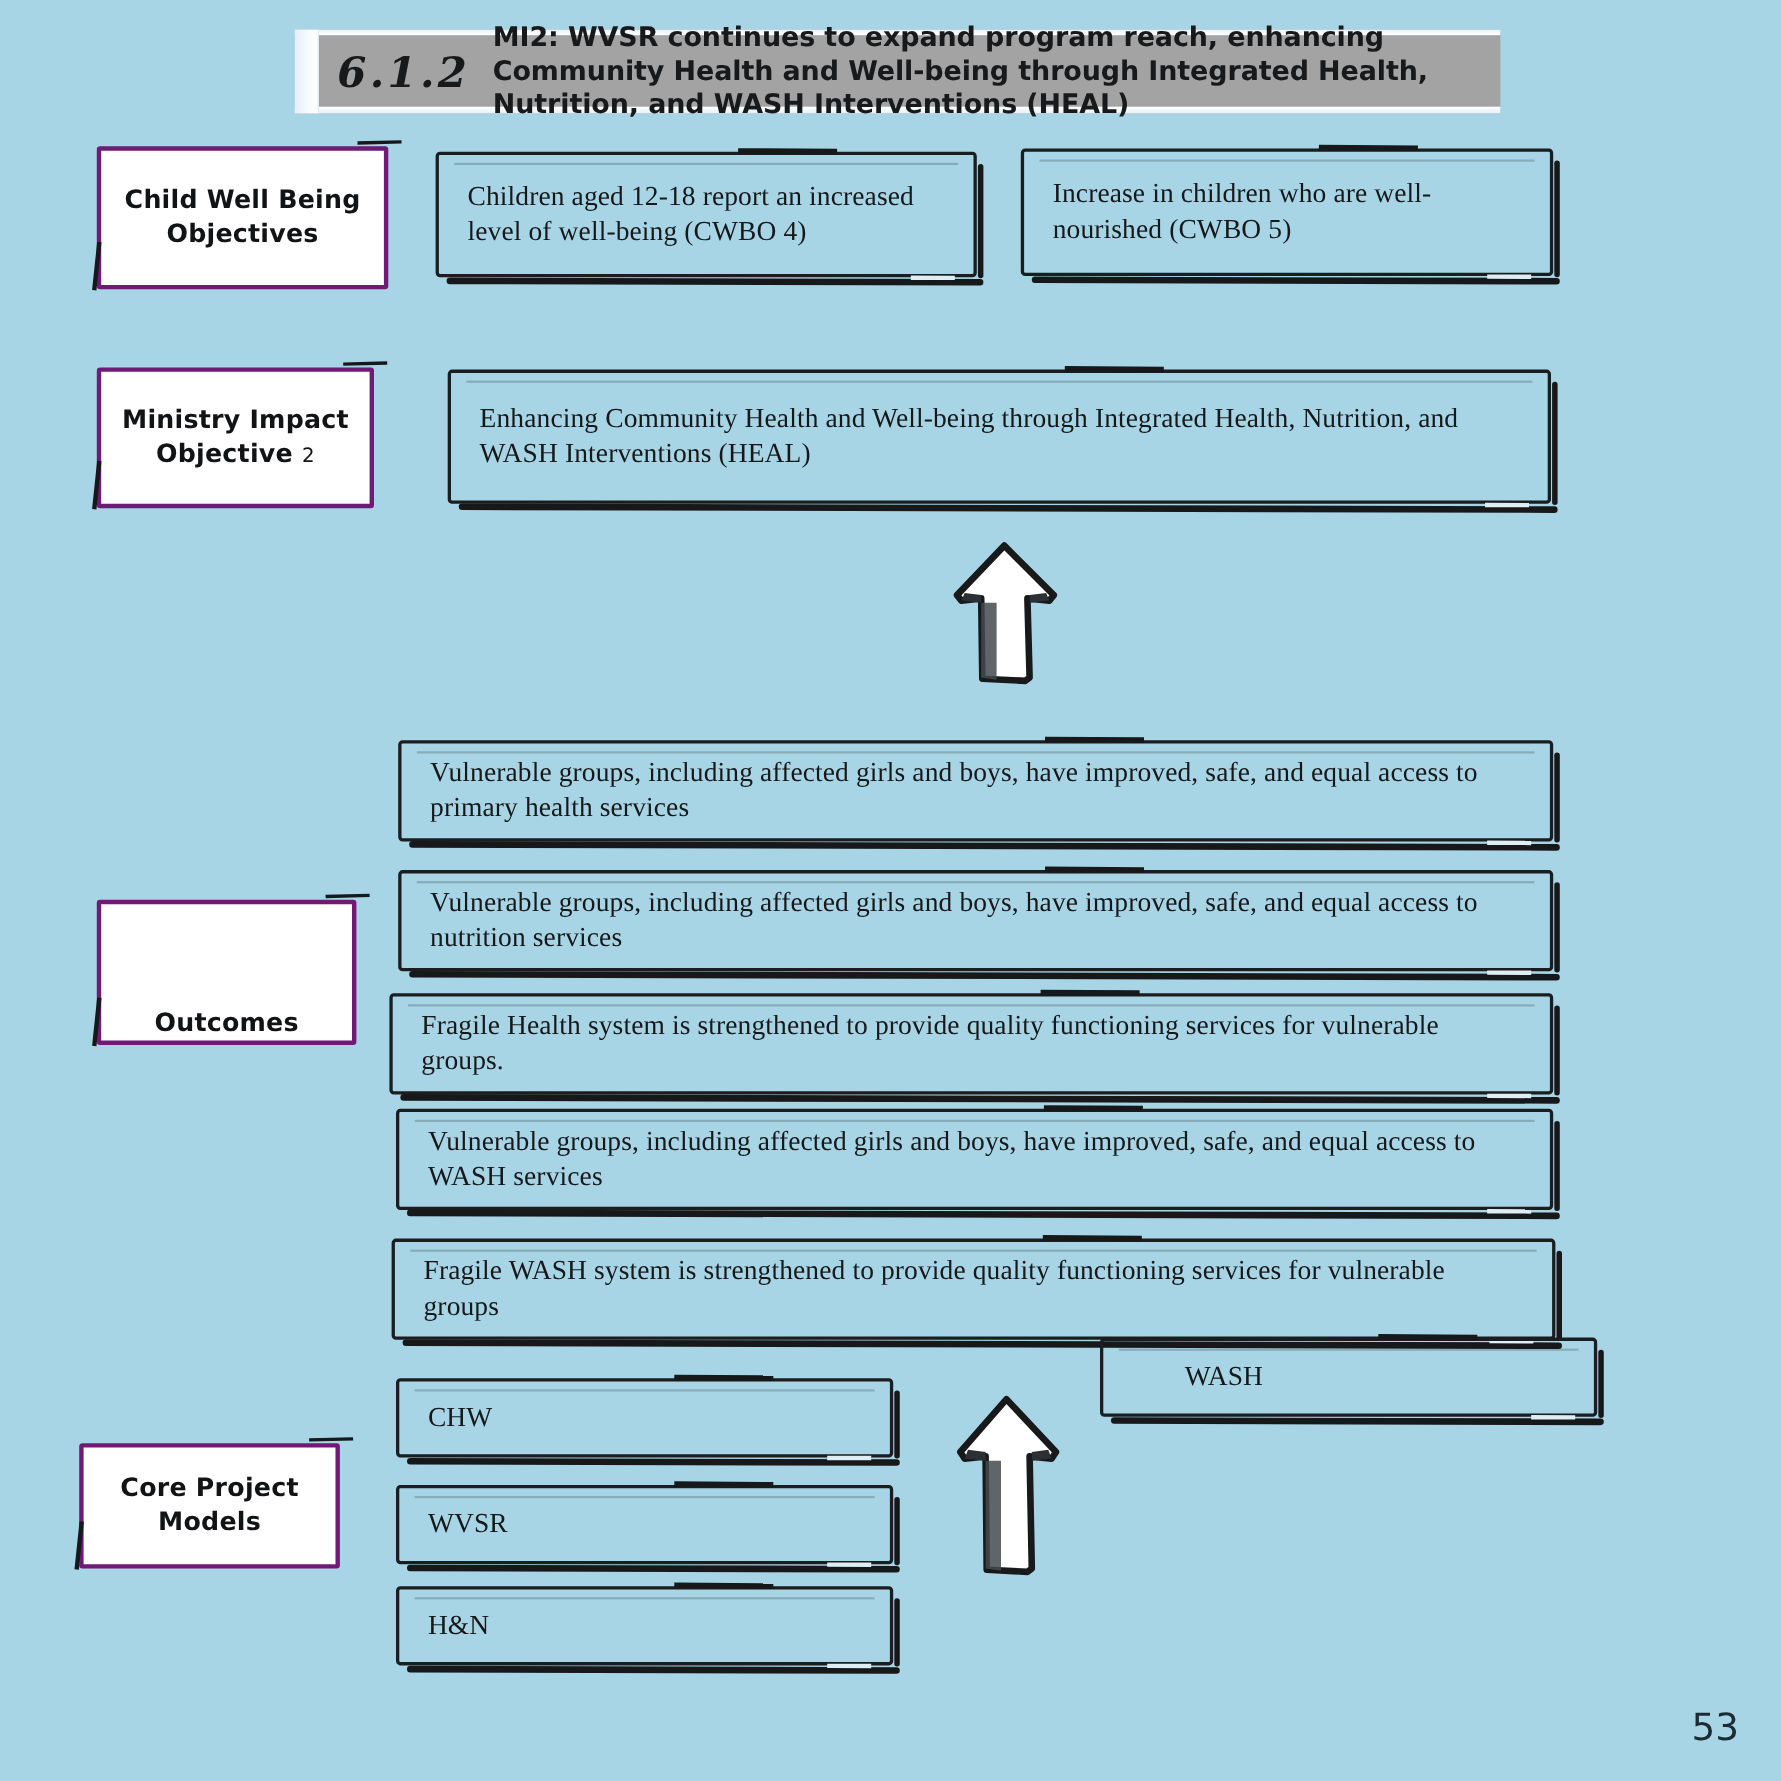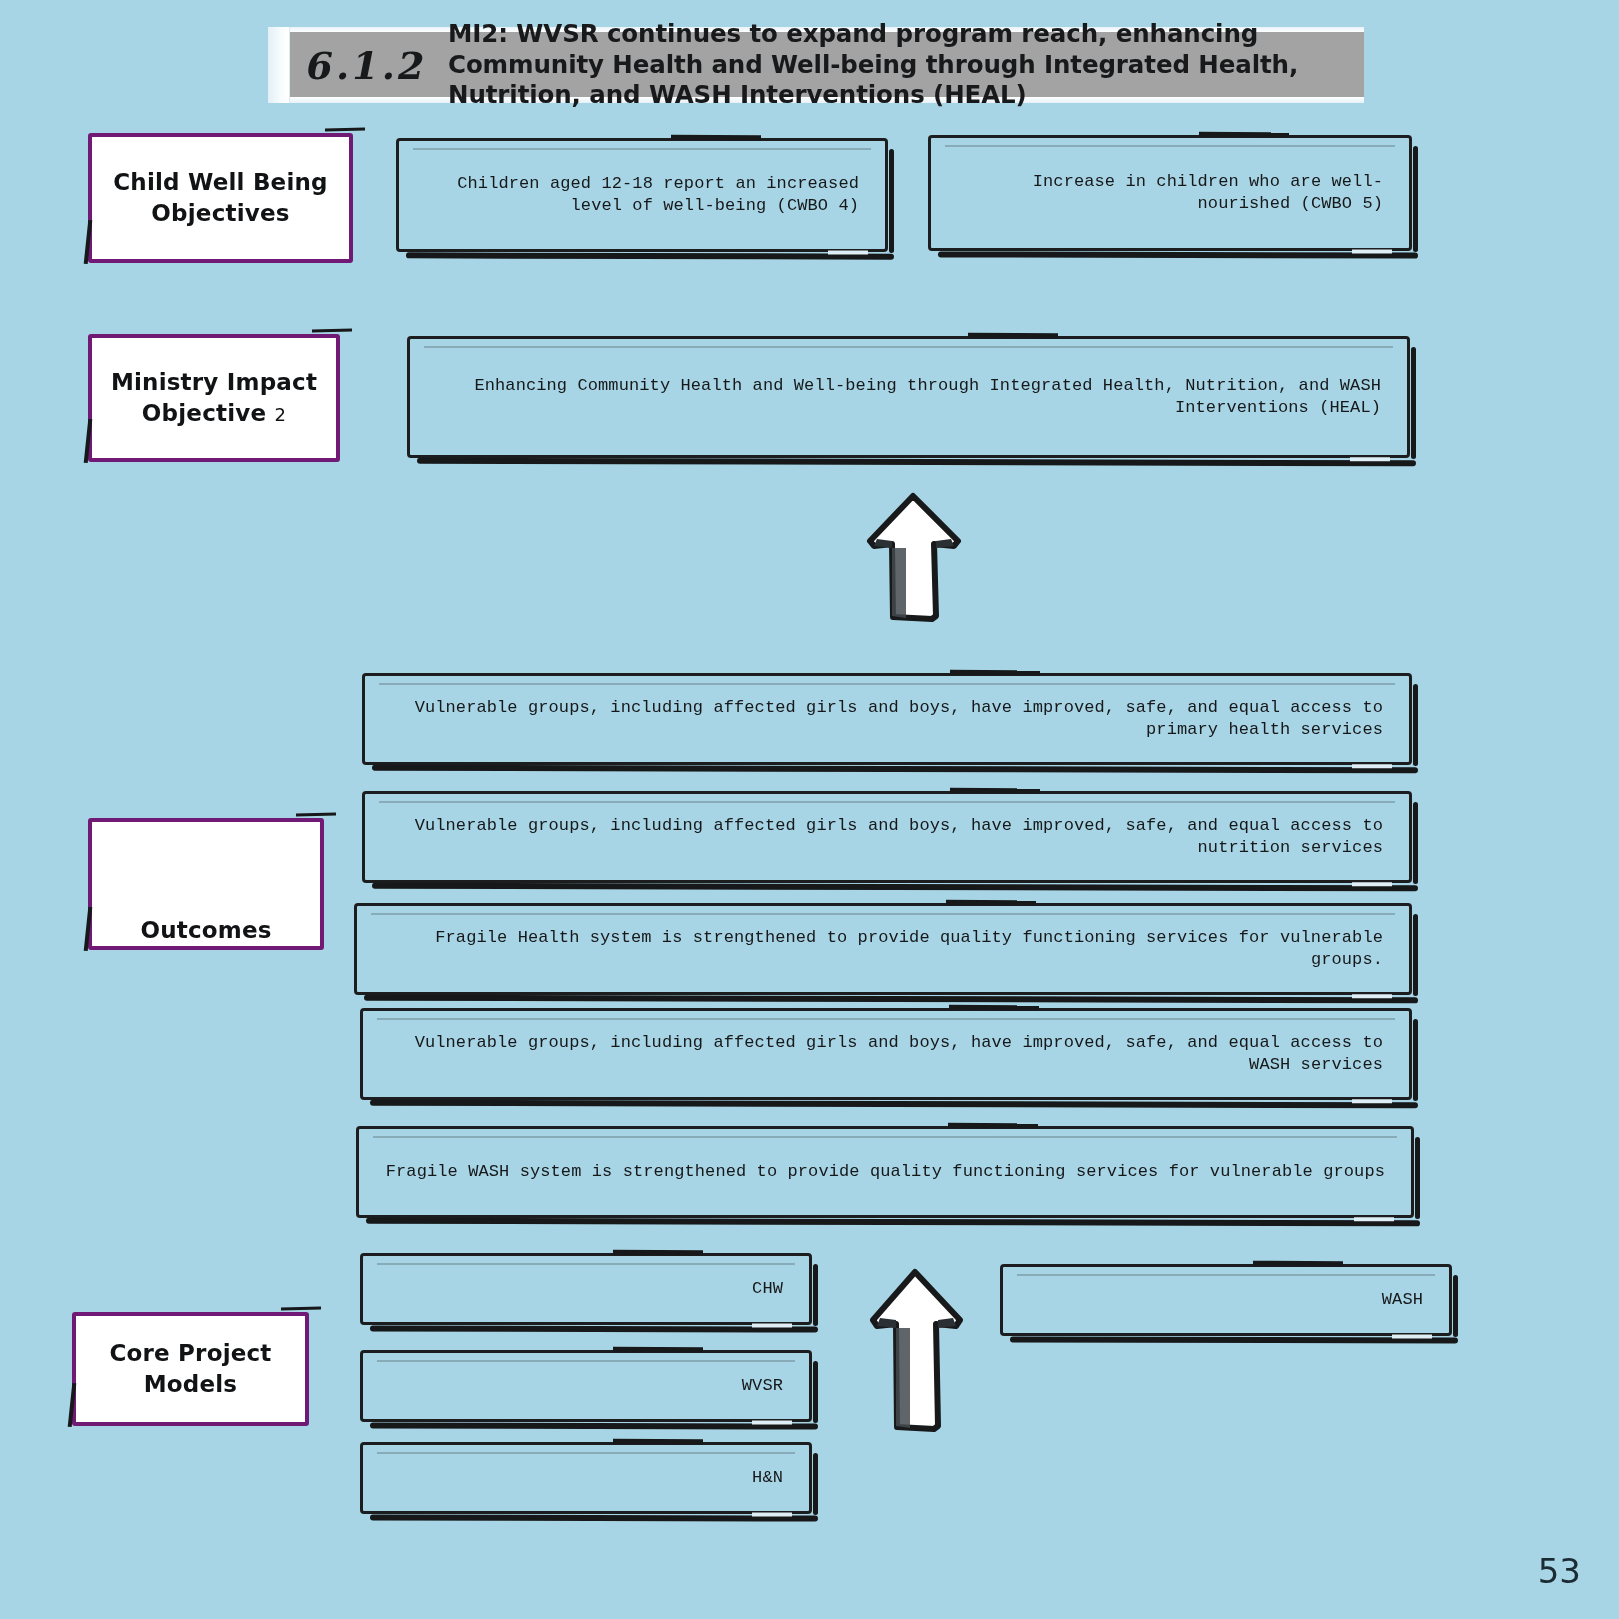--- a/index.html
+++ b/index.html
@@ -57,24 +57,24 @@
 
   
   .cbox {
     position: absolute;
     border: 3.5px solid #1b1d1f;
     border-radius: 4px;
     background: transparent;
     display: flex;
     align-items: center;
     justify-content: center;
-    text-align: right;
+    text-align: left;
     color: #16181a;
-    font-family: Liberation Mono, monospace;
-    font-size: 17px;
+    font-family: Liberation Serif, serif;
+    font-size: 25px;
     line-height: 1.3;
     letter-spacing: 0.1px;
   }
   .cbox .ctext { padding: 0 26px; width: 100%; }
 
   
   .cbox .sh-b {
     position: absolute;
     left: 7px;
     right: -9px;
@@ -305,21 +305,21 @@
 </div>
 
 <div class="cbox" style="left:360px; top:1442px; width:452px; height:72px;">
   <div class="sh-in"></div>
   <div class="sh-tn"></div>
   <div class="sh-r"></div>
   <div class="sh-b"></div>
   <div class="ctext">H&amp;N</div>
 </div>
 
-<div class="cbox" style="left:1000px; top:1264px; width:452px; height:72px;">
+<div class="cbox" style="left:1000px; top:1216px; width:452px; height:72px;padding-left:48px;">
   <div class="sh-in"></div>
   <div class="sh-tn"></div>
   <div class="sh-r"></div>
   <div class="sh-b"></div>
   <div class="ctext">WASH</div>
 </div>
 
 <div class="arrow-up" style="left:866px; top:1268px;">
   <svg width="100" height="166" viewBox="0 0 100 166">
     <path d="M49 4 L94 52 L90 58 L70 56 L72 158 L68 161 L31 159 L30 56 L11 58 L7 52 Z" fill="#ffffff" stroke="#17191b" stroke-width="6" stroke-linejoin="round"></path>

